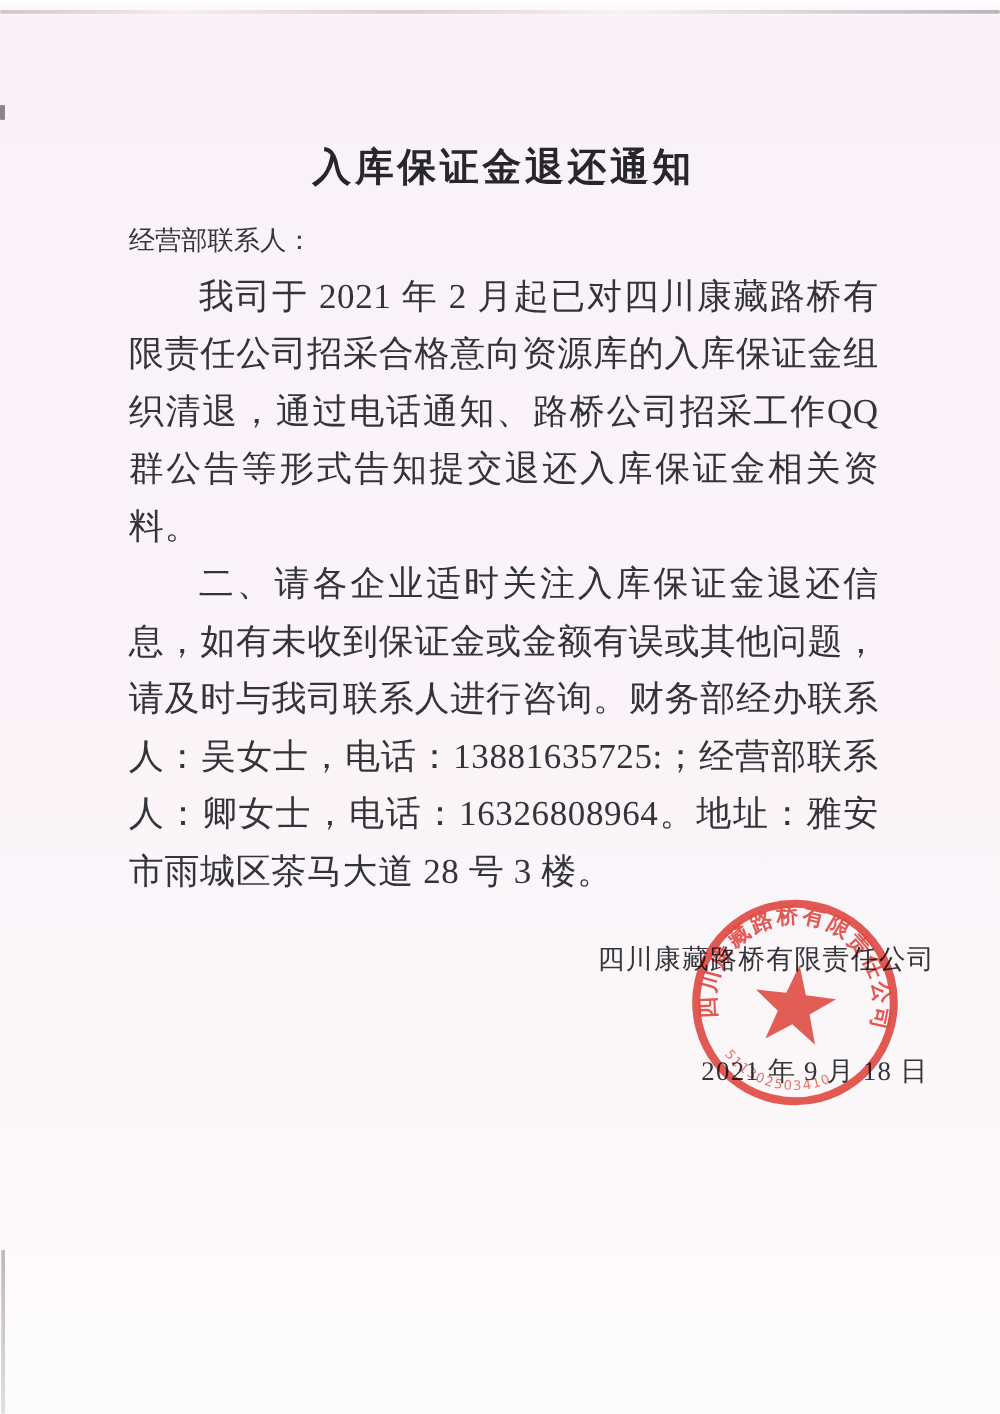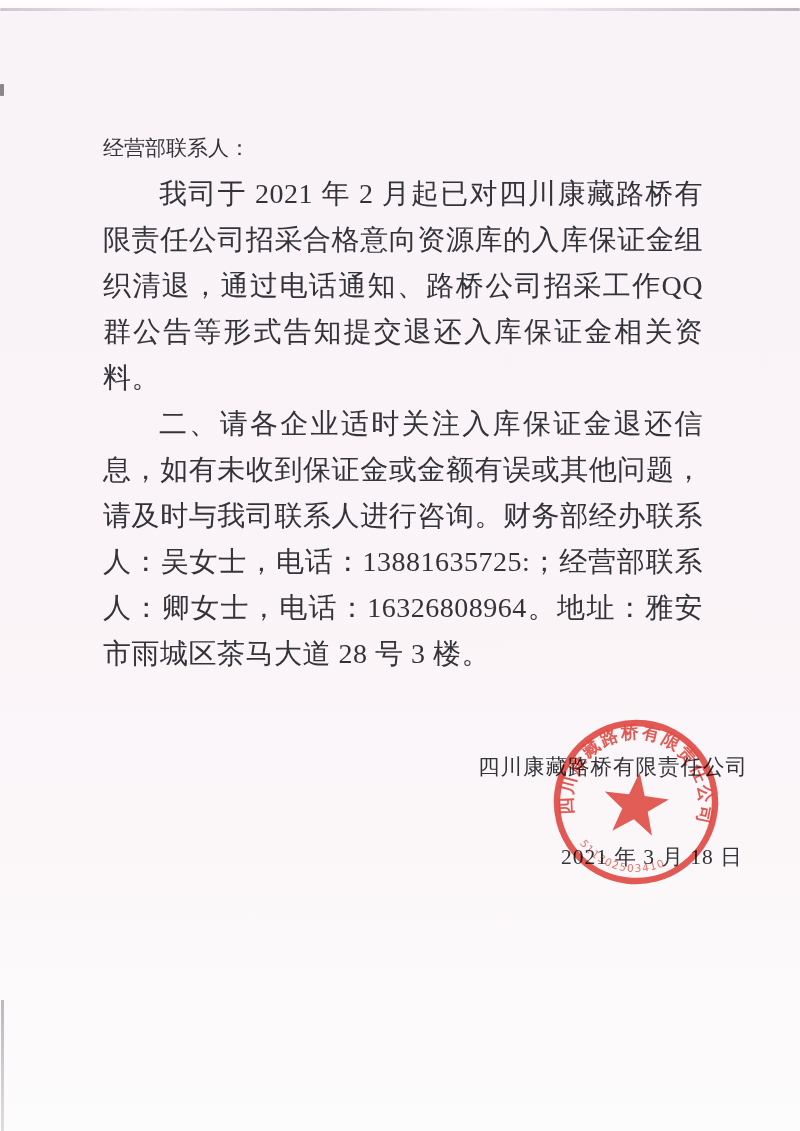--- a/index.html
+++ b/index.html
@@ -88,27 +88,28 @@
 </head>
 <body>
 
 <div class="page">
 
   <div class="scan-top-line"></div>
   <div class="scan-left-mark"></div>
   <div class="scan-left-line"></div>
 
   <div class="doc">
+    <h1 class="title">入库保证金退还通知</h1>
     <div class="salutation">经营部联系人：</div>
     <p class="para">我司于 2021 年 2 月起已对四川康藏路桥有限责任公司招采合格意向资源库的入库保证金组织清退，通过电话通知、路桥公司招采工作QQ 群公告等形式告知提交退还入库保证金相关资料。</p>
     <p class="para">二、请各企业适时关注入库保证金退还信息，如有未收到保证金或金额有误或其他问题，请及时与我司联系人进行咨询。财务部经办联系人：吴女士，电话：13881635725:；经营部联系人：卿女士，电话：16326808964。地址：雅安市雨城区茶马大道 28 号 3 楼。</p>
   </div>
 
   <div class="sig-company">四川康藏路桥有限责任公司</div>
-  <div class="sig-date">2021 年 3 月 18 日</div>
+  <div class="sig-date">2021 年 9 月 18 日</div>
 
   <div class="seal">
     <svg viewBox="0 0 180 180" xmlns="http://www.w3.org/2000/svg">
       <defs>
         <path id="sealTopArc" d="M 29.9,111.9 A 64,64 0 1 1 150.1,111.9" fill="none"></path>
         <path id="sealBottomArc" d="M 32.7,130.2 A 70,70 0 0 0 147.3,130.2" fill="none"></path>
       </defs>
       <circle cx="90" cy="90" r="79" fill="none" stroke="#e23b33" stroke-width="6.5" opacity="0.92"></circle>
       <polygon points="90,60 97.9,83.1 122.3,83.5 102.8,98.2 110,121.5 90,107.5 70,121.5 77.2,98.2 57.7,83.5 82.1,83.1" fill="#e0453a" opacity="0.95"></polygon>
       <text font-size="17.5" font-weight="bold" fill="#e23b33" opacity="0.92" font-family="Liberation Serif, DejaVu Serif, serif" letter-spacing="2">

